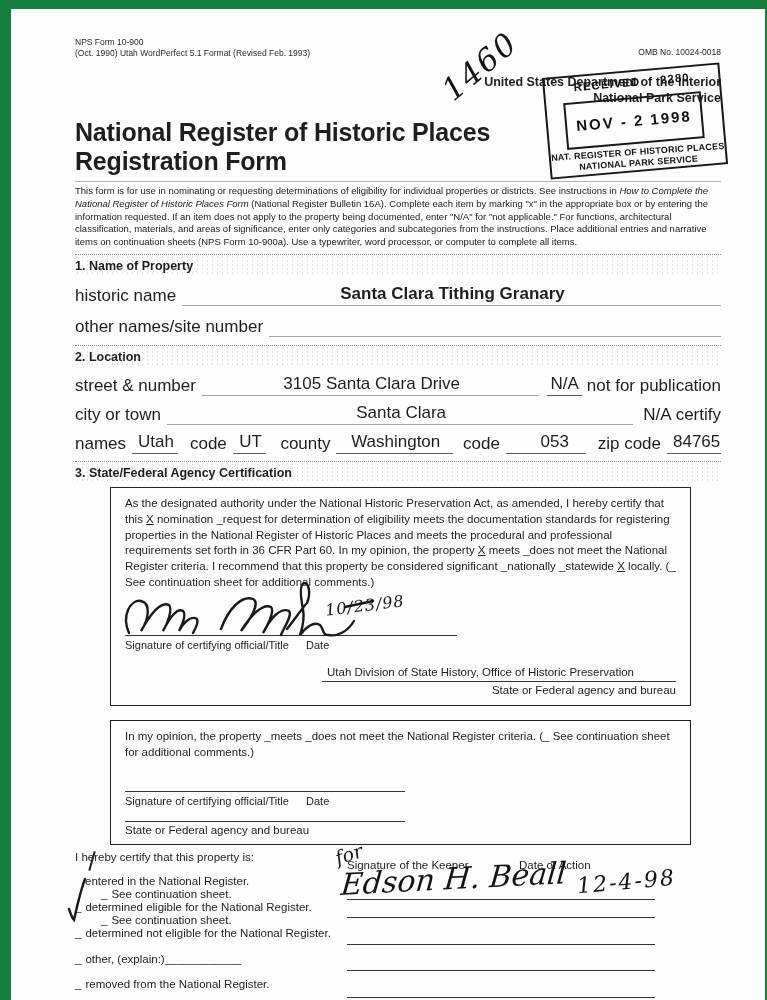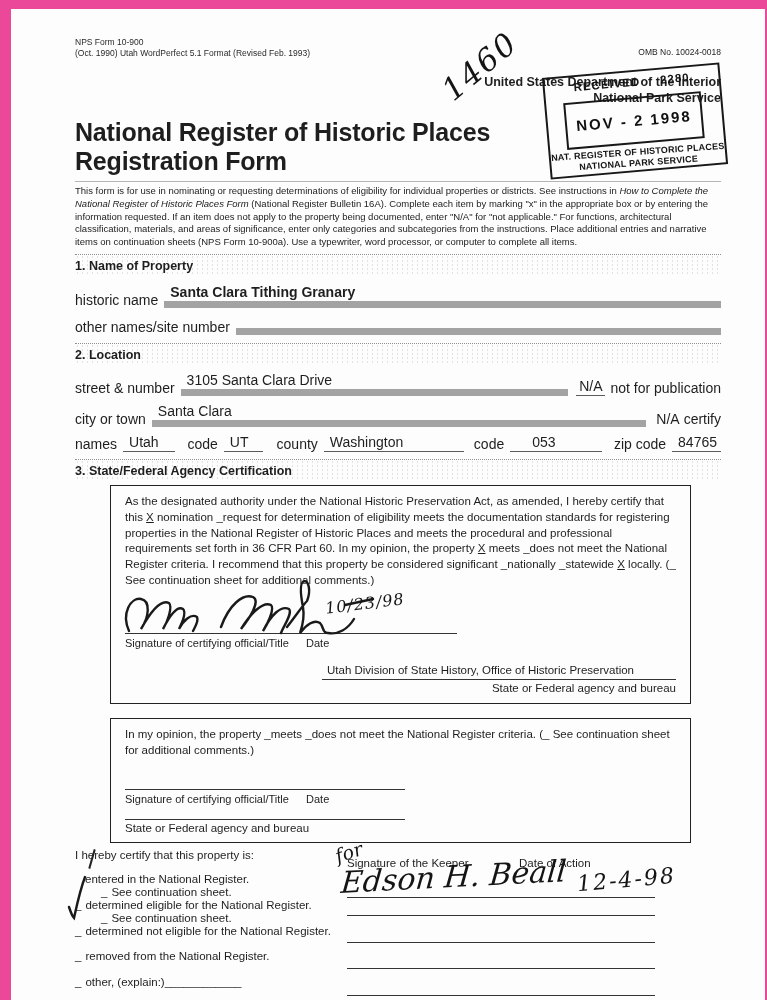--- a/index.html
+++ b/index.html
@@ -1,38 +1,38 @@
 <!DOCTYPE html>
 <html><head>
 <meta charset="utf-8">
 <style>
   html,body{margin:0;padding:0;background:#6e6e6e;}
-  .page{position:relative;width:767px;height:1000px;background:#ec4899;overflow:hidden;
+  .page{position:relative;width:767px;height:1000px;background:#15803d;overflow:hidden;
         font-family:"Liberation Sans",sans-serif;color:#1e1e1e;}
   .paper{position:absolute;left:11px;top:9px;right:2px;bottom:0;background:#fdfdfd;
          box-sizing:border-box;padding:28px 44px 0 64px;}
   
   .hdr-row{display:flex;align-items:flex-start;}
   .tiny{font-size:8.5px;line-height:1.35;color:#2a2a2a;}
   .omb{font-size:8.5px;margin-top:10px;white-space:nowrap;}
   .spacer{flex:1;}
   .dept{font-size:12.5px;font-weight:bold;line-height:1.3;margin-top:14px;text-align:right;}
   .title{font-size:25px;font-weight:bold;line-height:1.16;margin-top:12px;letter-spacing:-0.2px;}
   .rule{border-top:1px solid #b5b5b5;margin-top:5px;}
   .intro{font-size:9.5px;line-height:1.32;margin-top:3px;color:#222;}
   .intro i{font-style:italic;}
   
   .band{margin-top:6px;border-top:1px dotted #8f8f8f;padding:4px 0 3px;
         font-size:12.5px;font-weight:bold;
         background-image:radial-gradient(rgba(110,110,110,0.18) 0.8px,transparent 1px);
         background-size:5px 4px;}
   
-  .frow{display:flex;align-items:flex-end;font-size:14px;white-space:nowrap;}
+  .frow{display:flex;align-items:flex-end;font-size:17px;white-space:nowrap;text-align:center;}
   .lbl{padding-right:6px;}
-  .fill{flex:1;border-bottom:7px solid #a3a3a3;padding:0 4px 1px 6px;overflow:hidden;}
+  .fill{flex:1;border-bottom:1px solid #a3a3a3;padding:0 4px 1px 6px;overflow:hidden;}
   .fillw{border-bottom:1px solid #5a5a5a;padding:0 4px 1px 6px;}
   .bold{font-weight:bold;}
   .na{border-bottom:1px solid #5a5a5a;padding:0 3px 1px;margin:0 5px 0 8px;}
   .aft{padding-left:4px;}
   
   .certbox{border:1.5px solid #222;margin:4px 30px 0 35px;padding:8px 14px 6px;
            font-size:11.5px;line-height:1.37;}
   .xmark{text-decoration:underline;}
   .sigarea{position:relative;height:42px;border-bottom:1.2px solid #333;margin-top:2px;width:332px;}
   .scribble{position:absolute;left:-4px;bottom:-6px;}
@@ -182,22 +182,22 @@
       <svg class="checkmark" width="24" height="46" viewBox="0 0 24 46">
         <path d="M4,32 C6,38 8,42 9,43 C11,34 15,15 20,2" fill="none" stroke="#1a1a1a" stroke-width="2.4" stroke-linecap="round"></path>
       </svg>
 
       <div class="items">
         <div class="item" style="margin-top:0;"><span class="mk"></span><span>entered in the National Register.</span></div>
         <div class="item indent" style="margin-top:1px;"><span class="mk">_</span><span>See continuation sheet.</span></div>
         <div class="item" style="margin-top:1px;"><span class="mk">_</span><span>determined eligible for the National Register.</span></div>
         <div class="item indent" style="margin-top:1px;"><span class="mk">_</span><span>See continuation sheet.</span></div>
         <div class="item" style="margin-top:1px;"><span class="mk">_</span><span>determined not eligible for the National Register.</span></div>
+        <div class="item" style="margin-top:14px;"><span class="mk">_</span><span>other, (explain:)____________</span></div>
         <div class="item" style="margin-top:13px;"><span class="mk">_</span><span>removed from the National Register.</span></div>
-        <div class="item" style="margin-top:14px;"><span class="mk">_</span><span>other, (explain:)____________</span></div>
       </div>
       <div class="shortline"></div>
 
       <span class="rlbl" style="left:272px;top:8px;">Signature of the Keeper</span>
       <span class="rlbl" style="left:444px;top:8px;">Date of Action</span>
       <span class="hw keeper-for">for</span>
       <span class="hw keeper-sig">Edson H. Beall</span>
       <span class="hw action-date">12-4-98</span>
       <div class="rline" style="top:48px;"></div>
       <div class="rline" style="top:66px;"></div>

